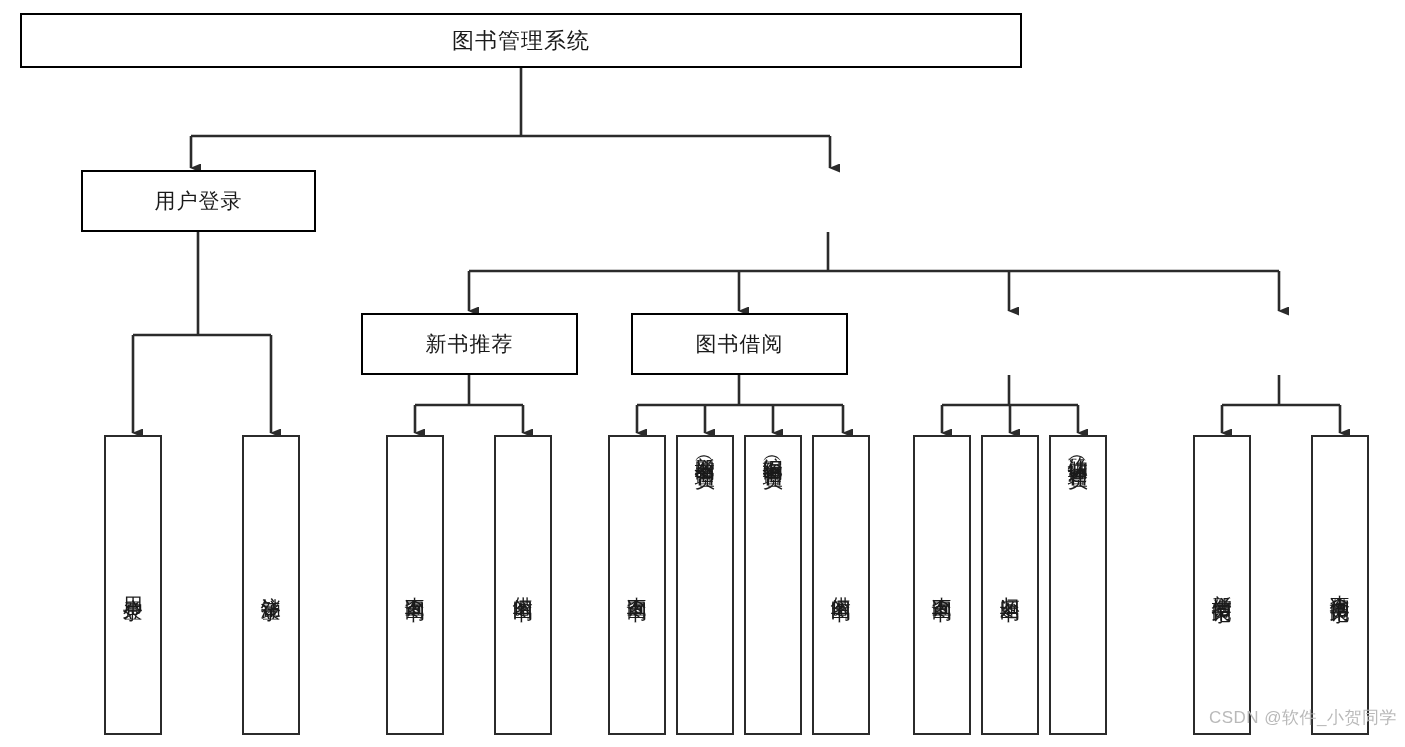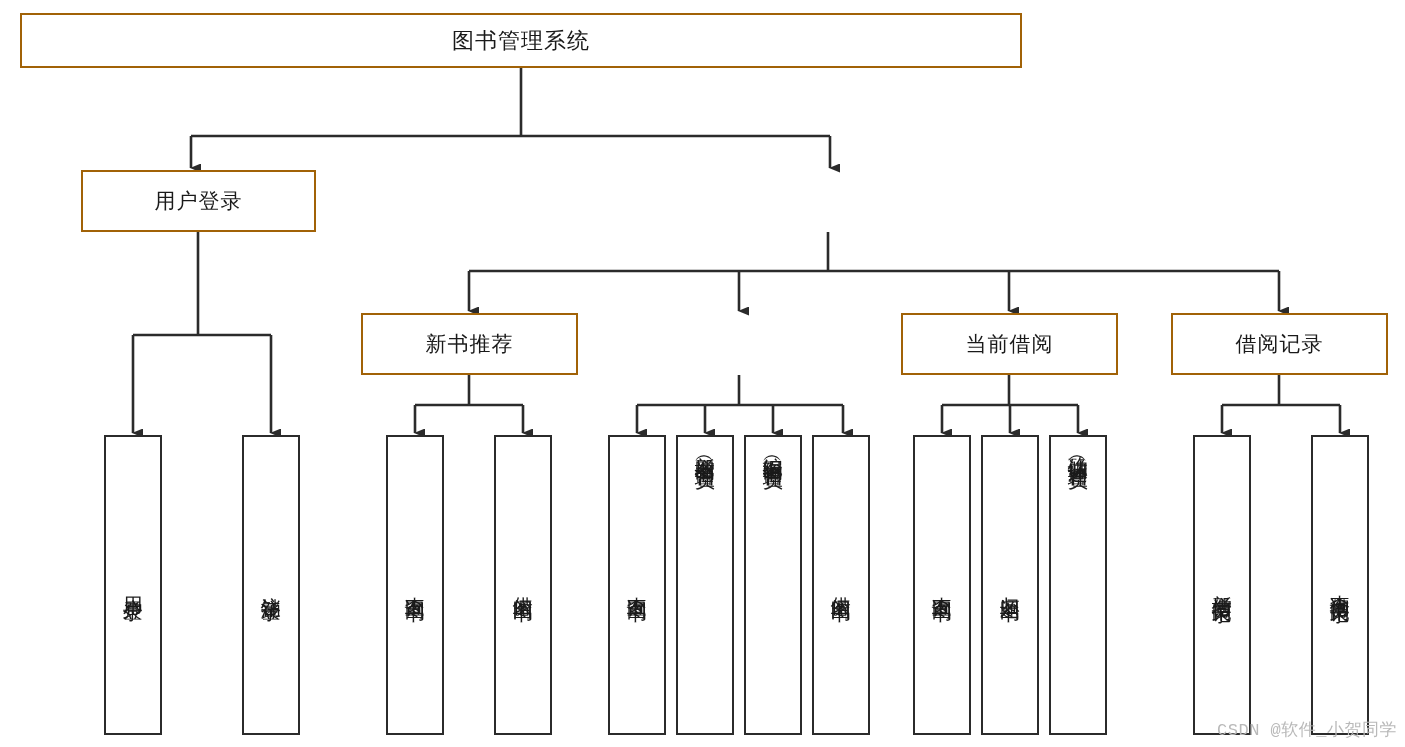--- a/index.html
+++ b/index.html
@@ -13,21 +13,21 @@
   #canvas {
     position: relative;
     width: 1405px;
     height: 747px;
     background: #ffffff;
     overflow: hidden;
   }
   .node {
     position: absolute;
     box-sizing: border-box;
-    border: 2px solid #a16207;
+    border: 2px solid #000000;
     background: #ffffff;
     display: flex;
     align-items: center;
     justify-content: center;
     color: #1a1a1a;
   }
   .node.horiz {
     font-size: 21px;
     letter-spacing: 1px;
   }
@@ -61,26 +61,25 @@
     position: absolute;
     left: 0;
     top: 0;
     width: 1405px;
     height: 747px;
     pointer-events: none;
   }
   .watermark {
     position: absolute;
     right: 8px;
-    bottom: 6px;
+    bottom: 18px;
     font-size: 17px;
     color: #b9b9b9;
     letter-spacing: 0.5px;
     white-space: nowrap;
-    font-family: Liberation Mono, monospace;
   }
 </style>
 </head>
 <body>
 
 <div id="canvas">
 
   <svg class="edges" viewBox="0 0 1405 747">
     <defs>
       <marker id="arrow" markerWidth="9" markerHeight="11" refX="4.5" refY="10" orient="auto" markerUnits="userSpaceOnUse">
@@ -136,25 +135,22 @@
     <span>图书管理系统</span>
   </div>
 
   <div class="node horiz" style="left:81px; top:170px; width:235px; height:62px;">
     <span>用户登录</span>
   </div>
 
   <div class="node horiz" style="left:361px; top:313px; width:217px; height:62px;text-align:center;">
     <span>新书推荐</span>
   </div>
-  <div class="node horiz" style="left:901px; top:313px; width:217px; height:62px;">
-    <span>当前借阅</span>
-  </div>
-  <div class="node horiz" style="left:1171px; top:313px; width:217px; height:62px;">
-    <span>借阅记录</span>
+  <div class="node horiz" style="left:631px; top:313px; width:217px; height:62px;">
+    <span>图书借阅</span>
   </div>
 
   <div class="leaf" style="left:104px; top:435px; width:58px; height:300px;">
     <span class="vtext">用户登录</span>
   </div>
   <div class="leaf" style="left:242px; top:435px; width:58px; height:300px;">
     <span class="vtext">注销登录</span>
   </div>
 
   <div class="leaf" style="left:386px; top:435px; width:58px; height:300px;">

